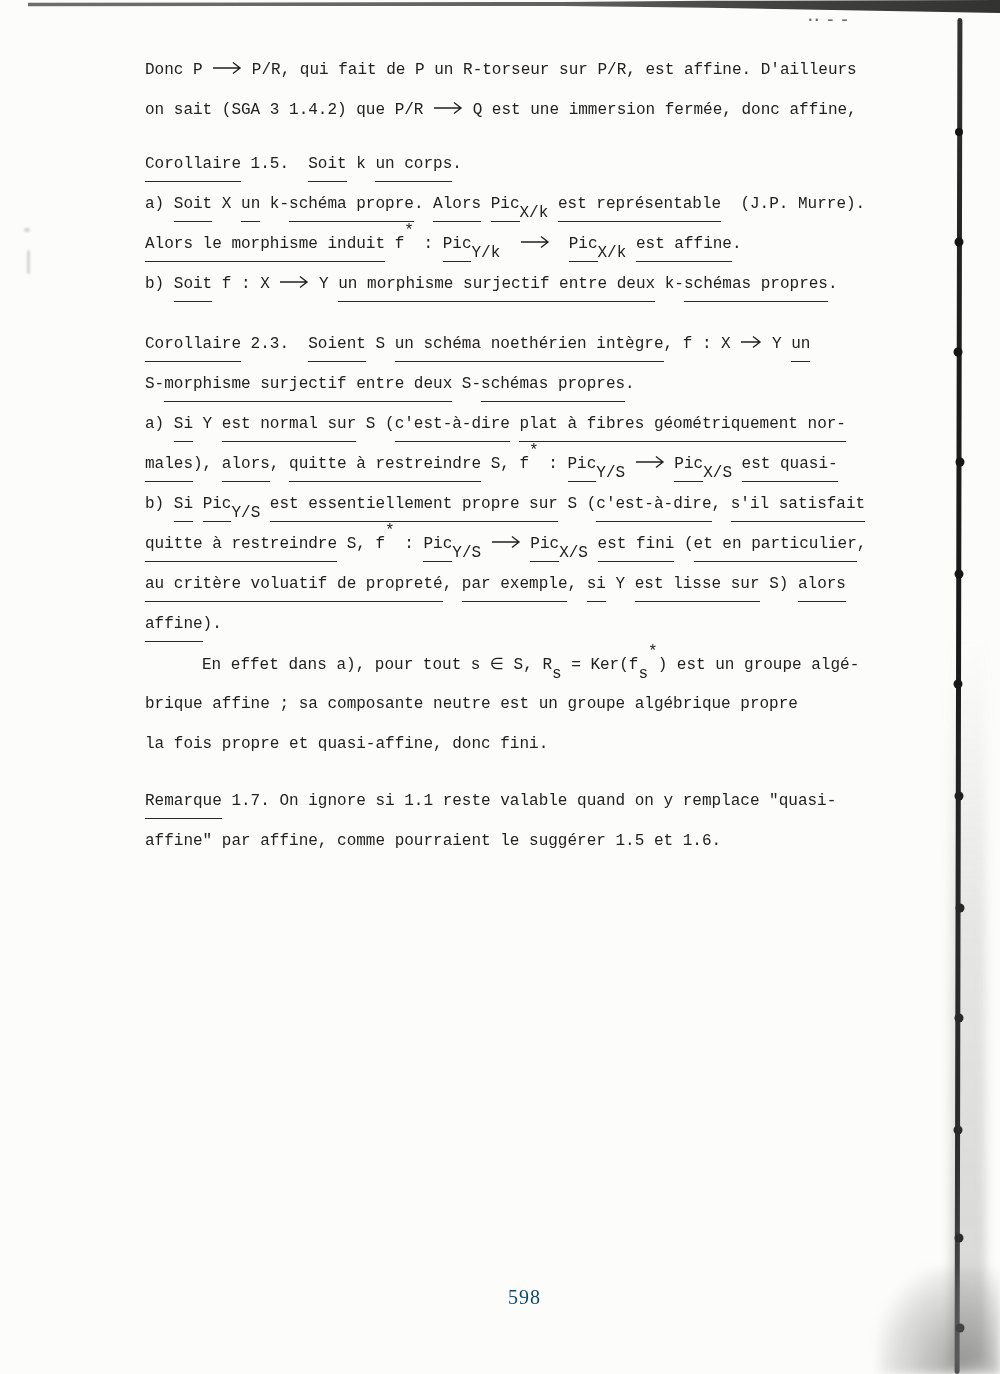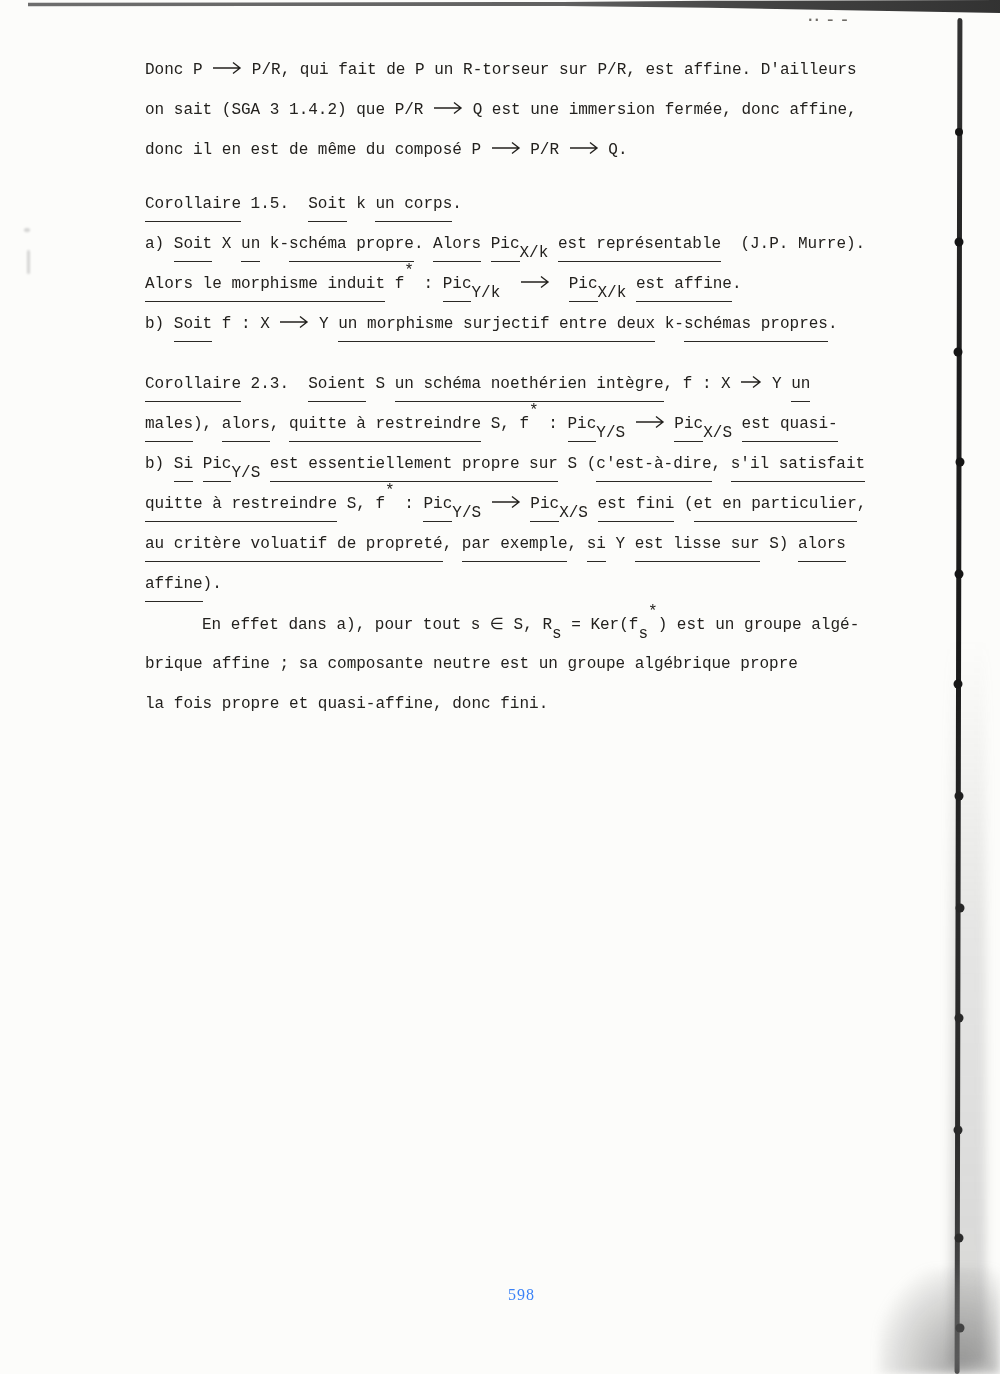--- a/index.html
+++ b/index.html
@@ -20,21 +20,21 @@
   .seg{display:inline;}
   .u{border-bottom:1.5px solid #2a2824; padding-bottom:8px;}
   .sub{position:relative; top:9px;font-family:Liberation Mono, monospace;}
   .sup{position:relative; top:-13px;}
   .sym{font-family:"DejaVu Sans",sans-serif;}
   .arrow-svg{vertical-align:-1px;}
   
   .footer-num{
     position:absolute; left:508px; top:1286px;
     font-family:"Liberation Serif","DejaVu Serif",serif;
-    font-size:16px; color:#3b82f6; letter-spacing:1px;
+    font-size:20px; color:#0c4a6e; letter-spacing:1px;
   }
   
   .top-band{
     position:absolute; top:0; left:28px; width:972px; height:14px;
     background:linear-gradient(to right,#4a4a4a,#3a3a3a 55%,#151515 75%,#000);
     clip-path:polygon(0 20%,55% 14%,70% 6%,100% 0,100% 92%,70% 55%,55% 42%,0 44%);
     opacity:.8;
   }
   .corner-marks{
     position:absolute; left:808px; top:13px; color:#6e6b66;
@@ -84,55 +84,56 @@
   <div class="speck-b"></div>
 
   <div class="text-block">
       <div class="para">
         <div class="line"><span class="seg">Donc P </span><span><svg class="arrow-svg" width="30" height="14" viewBox="0 0 30 14">
               <path d="M1 7 H28 M21 1.5 L28 7 L21 12.5" fill="none" stroke="#23211e" stroke-width="1.4"></path>
             </svg></span><span class="seg"> P/R, qui fait de P un R-torseur sur P/R, est affine. D'ailleurs</span></div>
         <div class="line"><span class="seg">on sait (SGA 3 1.4.2) que P/R </span><span><svg class="arrow-svg" width="30" height="14" viewBox="0 0 30 14">
               <path d="M1 7 H28 M21 1.5 L28 7 L21 12.5" fill="none" stroke="#23211e" stroke-width="1.4"></path>
             </svg></span><span class="seg"> Q est une immersion fermée, donc affine,</span></div>
-        <div class="line"><span class="seg">donc il en est de même du composé P </span><span><svg class="arrow-svg" width="30" height="14" viewBox="0 0 30 14">
-              <path d="M1 7 H28 M21 1.5 L28 7 L21 12.5" fill="none" stroke="#23211e" stroke-width="1.4"></path>
-            </svg></span><span class="seg"> P/R </span><span><svg class="arrow-svg" width="30" height="14" viewBox="0 0 30 14">
-              <path d="M1 7 H28 M21 1.5 L28 7 L21 12.5" fill="none" stroke="#23211e" stroke-width="1.4"></path>
-            </svg></span><span class="seg"> Q.</span></div>
       </div>
       <div class="para gap-sm">
         <div class="line"><span class="seg u">Corollaire</span><span class="seg"> 1.5.  </span><span class="seg u">Soit</span><span class="seg"> k </span><span class="seg u">un corps</span><span class="seg">.</span></div>
         <div class="line"><span class="seg">a) </span><span class="seg u">Soit</span><span class="seg"> X </span><span class="seg u">un</span><span class="seg"> k-</span><span class="seg u">schéma propre</span><span class="seg">. </span><span class="seg u">Alors</span><span class="seg"> </span><span class="seg u">Pic</span><span class="seg sub">X/k</span><span class="seg"> </span><span class="seg u">est représentable</span><span class="seg">  (J.P. Murre).</span></div>
         <div class="line"><span class="seg u">Alors le morphisme induit</span><span class="seg"> f</span><span class="seg sup">*</span><span class="seg"> : </span><span class="seg u">Pic</span><span class="seg sub">Y/k</span><span class="seg">  </span><span><svg class="arrow-svg" width="30" height="14" viewBox="0 0 30 14">
               <path d="M1 7 H28 M21 1.5 L28 7 L21 12.5" fill="none" stroke="#23211e" stroke-width="1.4"></path>
             </svg></span><span class="seg">  </span><span class="seg u">Pic</span><span class="seg sub">X/k</span><span class="seg"> </span><span class="seg u">est affine</span><span class="seg">.</span></div>
         <div class="line"><span class="seg">b) </span><span class="seg u">Soit</span><span class="seg"> f : X </span><span><svg class="arrow-svg" width="30" height="14" viewBox="0 0 30 14">
               <path d="M1 7 H28 M21 1.5 L28 7 L21 12.5" fill="none" stroke="#23211e" stroke-width="1.4"></path>
             </svg></span><span class="seg"> Y </span><span class="seg u">un morphisme surjectif entre deux</span><span class="seg"> k-</span><span class="seg u">schémas propres</span><span class="seg">.</span></div>
       </div>
       <div class="para gap-md">
         <div class="line"><span class="seg u">Corollaire</span><span class="seg"> 2.3.  </span><span class="seg u">Soient</span><span class="seg"> S </span><span class="seg u">un schéma noethérien intègre</span><span class="seg">, f : X </span><span><svg class="arrow-svg" width="22" height="14" viewBox="0 0 22 14">
               <path d="M1 7 H20 M13 1.5 L20 7 L13 12.5" fill="none" stroke="#23211e" stroke-width="1.4"></path>
             </svg></span><span class="seg"> Y </span><span class="seg u">un</span></div>
+        <div class="line"><span class="seg">S-</span><span class="seg u">morphisme surjectif entre deux</span><span class="seg"> S-</span><span class="seg u">schémas propres</span><span class="seg">.</span></div>
       </div>
       <div class="para">
+        <div class="line"><span class="seg">a) </span><span class="seg u">Si</span><span class="seg"> Y </span><span class="seg u">est normal sur</span><span class="seg"> S (</span><span class="seg u">c'est-à-dire</span><span class="seg"> </span><span class="seg u">plat à fibres géométriquement nor-</span></div>
         <div class="line"><span class="seg u">males</span><span class="seg">), </span><span class="seg u">alors</span><span class="seg">, </span><span class="seg u">quitte à restreindre</span><span class="seg"> S, f</span><span class="seg sup">*</span><span class="seg"> : </span><span class="seg u">Pic</span><span class="seg sub">Y/S</span><span class="seg"> </span><span><svg class="arrow-svg" width="30" height="14" viewBox="0 0 30 14">
               <path d="M1 7 H28 M21 1.5 L28 7 L21 12.5" fill="none" stroke="#23211e" stroke-width="1.4"></path>
             </svg></span><span class="seg"> </span><span class="seg u">Pic</span><span class="seg sub">X/S</span><span class="seg"> </span><span class="seg u">est quasi-</span></div>
       </div>
       <div class="para">
         <div class="line"><span class="seg">b) </span><span class="seg u">Si</span><span class="seg"> </span><span class="seg u">Pic</span><span class="seg sub">Y/S</span><span class="seg"> </span><span class="seg u">est essentiellement propre sur</span><span class="seg"> S (</span><span class="seg u">c'est-à-dire</span><span class="seg">, </span><span class="seg u">s'il satisfait</span></div>
         <div class="line"><span class="seg u">quitte à restreindre</span><span class="seg"> S, f</span><span class="seg sup">*</span><span class="seg"> : </span><span class="seg u">Pic</span><span class="seg sub">Y/S</span><span class="seg"> </span><span><svg class="arrow-svg" width="30" height="14" viewBox="0 0 30 14">
               <path d="M1 7 H28 M21 1.5 L28 7 L21 12.5" fill="none" stroke="#23211e" stroke-width="1.4"></path>
             </svg></span><span class="seg"> </span><span class="seg u">Pic</span><span class="seg sub">X/S</span><span class="seg"> </span><span class="seg u">est fini</span><span class="seg"> (</span><span class="seg u">et en particulier</span><span class="seg">,</span></div>
         <div class="line"><span class="seg u">au critère voluatif de propreté</span><span class="seg">, </span><span class="seg u">par exemple</span><span class="seg">, </span><span class="seg u">si</span><span class="seg"> Y </span><span class="seg u">est lisse sur</span><span class="seg"> S) </span><span class="seg u">alors</span></div>
         <div class="line"><span class="seg u">affine</span><span class="seg">).</span></div>
       </div>
       <div class="para">
         <div class="line indent"><span class="seg">En effet dans a), pour tout s </span><span class="seg sym">∈</span><span class="seg"> S, R</span><span class="seg sub">s</span><span class="seg"> = Ker(f</span><span class="seg sub">s</span><span class="seg sup">*</span><span class="seg">) est un groupe algé-</span></div>
         <div class="line"><span class="seg">brique affine ; sa composante neutre est un groupe algébrique propre</span></div>
         <div class="line"><span class="seg">la fois propre et quasi-affine, donc fini.</span></div>
       </div>
+      <div class="para gap-lg">
+        <div class="line"><span class="seg u">Remarque</span><span class="seg"> 1.7. On ignore si 1.1 reste valable quand on y remplace "quasi-</span></div>
+        <div class="line"><span class="seg">affine" par affine, comme pourraient le suggérer 1.5 et 1.6.</span></div>
+      </div>
     </div>
 
   <div class="footer-num">598</div>
 </div>
 
 </body></html>

